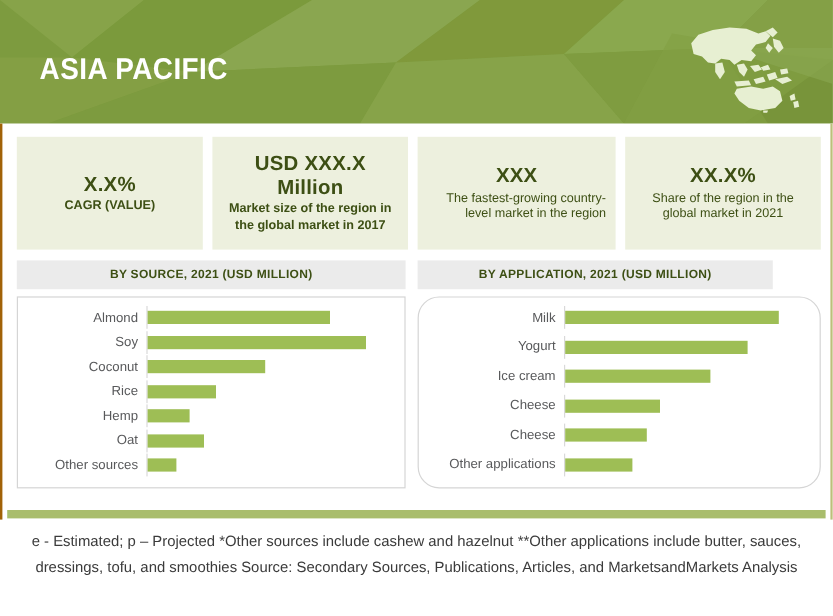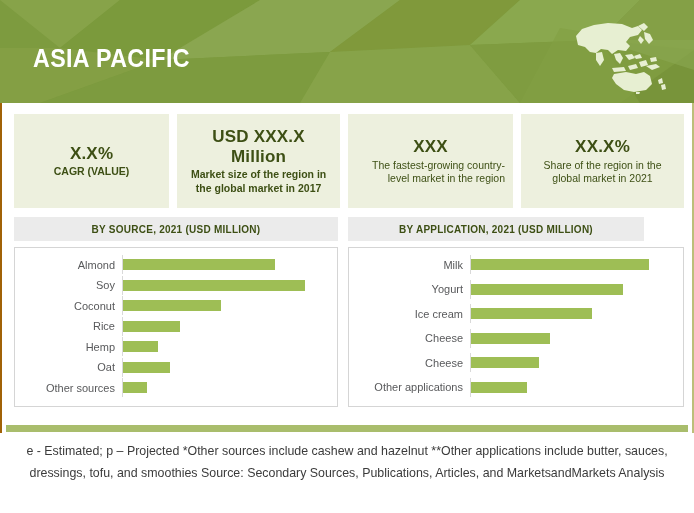--- a/index.html
+++ b/index.html
@@ -151,21 +151,21 @@
 
   .panel-body {
     margin-top: 6px;
     background: #ffffff;
     border: 1px solid #d5d5d5;
     box-sizing: border-box;
     height: 160px;
     position: relative;
   }
   .panel-left .panel-body { width: 324px; }
-  .panel-right .panel-body { width: 336px; }
+  .panel-right .panel-body { width: 336px; border-radius: 18px; }
 
   
   .chart {
     position: absolute;
     left: 0; top: 0; right: 0; bottom: 0;
     padding: 7px 8px 9px 0;
     box-sizing: border-box;
     display: flex;
     flex-direction: column;
     justify-content: space-between;

